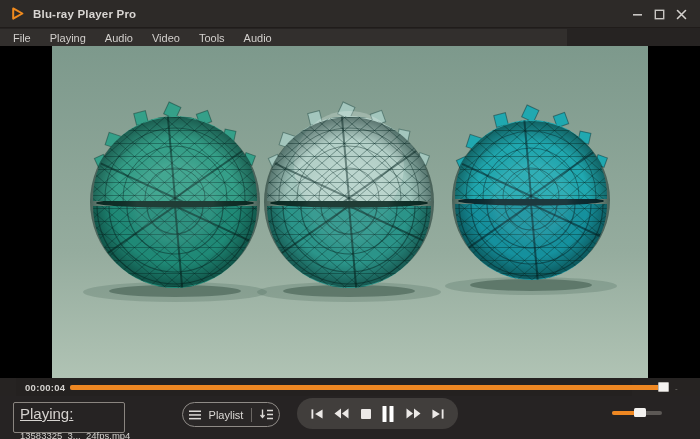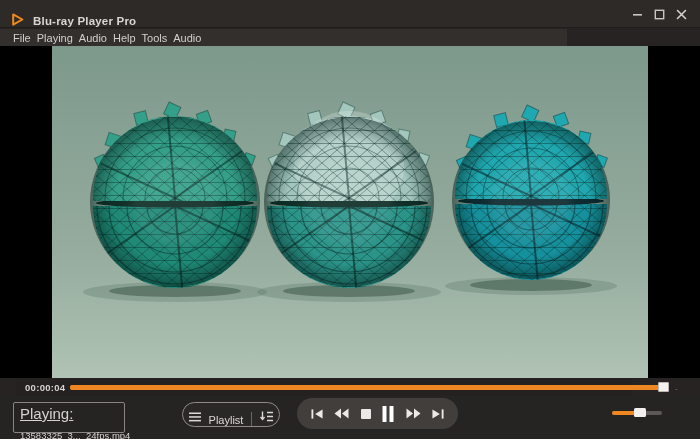--- a/index.html
+++ b/index.html
@@ -1,29 +1,29 @@
 <!DOCTYPE html>
 <html><head>
 <meta charset="utf-8">
 <style>
   * { margin:0; padding:0; box-sizing:border-box; }
   html,body { width:700px; height:439px; background:#1a1817; font-family:"Liberation Sans",sans-serif; }
   .window { position:relative; width:700px; height:439px; background:#262322; overflow:hidden; }
 
   
   .titlebar { position:absolute; top:0; left:0; width:700px; height:28px;
-    background:#2d2a28; border-bottom:1px solid #201c1a; display:flex; align-items:flex-end; }
+    background:#2d2a28; border-bottom:1px solid #201c1a; display:flex; align-items:center; }
   .logo { margin-left:10px; display:flex; align-items:center; }
   .title { margin-left:8px; font-size:11.5px; font-weight:bold; color:#d9d6d3; letter-spacing:.2px; }
   .winbtns { position:absolute; right:12px; top:0; height:28px; display:flex; align-items:center; gap:8px; }
   .winbtn { width:14px; height:14px; display:flex; align-items:center; justify-content:center; cursor:pointer; }
 
   
   .menubar { position:absolute; top:29px; left:0; width:567px; height:17px;
-    background:#322f2d; display:flex; align-items:center; padding-left:10px; }
+    background:#322f2d; display:flex; align-items:center; padding-left:10px; gap:13px; }
   .menu-item { font-size:11px; color:#d3d0cd; padding:0 3px; cursor:pointer; }
 
   
   .content { position:absolute; top:46px; left:0; width:700px; height:332px; background:#000; }
   .video-frame { position:absolute; left:52px; top:0; width:596px; height:332px; }
   .video-frame svg { display:block; }
 
   
   .progress-row { position:absolute; top:378px; left:16px; width:616px; height:18px; background:#242120; }
   .elapsed { position:absolute; left:9px; top:4px; font-size:9.5px; font-weight:bold; color:#d6d3d0; letter-spacing:.3px; }
@@ -34,21 +34,21 @@
 
   
   .controlbar { position:absolute; top:396px; left:0; width:700px; height:43px; background:#262323; }
 
   .nowplaying { position:absolute; left:13px; top:6px; width:112px; height:31px;
     border:1px solid #8a8580; border-radius:2px; padding:2px 6px; }
   .nowplaying .l1 { font-size:15px; color:#d5d2cf;text-decoration:underline; }
   .nowplaying .l2 { font-size:9.5px; color:#d5d2cf; margin-top:8px; white-space:nowrap; }
 
   .playlist-pill { position:absolute; left:182px; top:6px; width:98px; height:25px;
-    border:1px solid #8f8b87; border-radius:13px; display:flex; align-items:flex-end;
+    border:1px solid #8f8b87; border-radius:13px; display:flex; align-items:center;
     justify-content:center; gap:8px; cursor:pointer; background:#2a2727; }
   .playlist-pill .plabel { font-size:11px; color:#dcd9d6; }
   .pill-div { width:1px; height:14px; background:#6b6764; }
 
   .transport { position:absolute; left:297px; top:2px; width:161px; height:31px;
     background:#413e3c; border-radius:16px; display:flex; align-items:center;
     justify-content:space-between; padding:0 14px; }
   .tbtn { display:flex; align-items:center; justify-content:center; cursor:pointer; }
   .tbtn svg { fill:#ece9e7; }
 
@@ -84,21 +84,21 @@
             <path d="M1.5 1.5 L9.5 9.5 M9.5 1.5 L1.5 9.5" stroke="#d4d1ce" stroke-width="1.6" stroke-linecap="round"></path>
           </svg>
       </span>
     </div>
   </div>
 
   <div class="menubar">
     <span class="menu-item">File</span>
     <span class="menu-item">Playing</span>
     <span class="menu-item">Audio</span>
-    <span class="menu-item">Help</span>
+    <span class="menu-item">Video</span>
     <span class="menu-item">Tools</span>
     <span class="menu-item">Audio</span>
   </div>
 
   <div class="content">
     <div class="video-frame">
       <svg width="596" height="332" viewBox="0 0 596 332">
         <defs>
           <linearGradient id="bg" x1="0" y1="0" x2="0" y2="1">
             <stop offset="0" stop-color="#7d998c"></stop>

